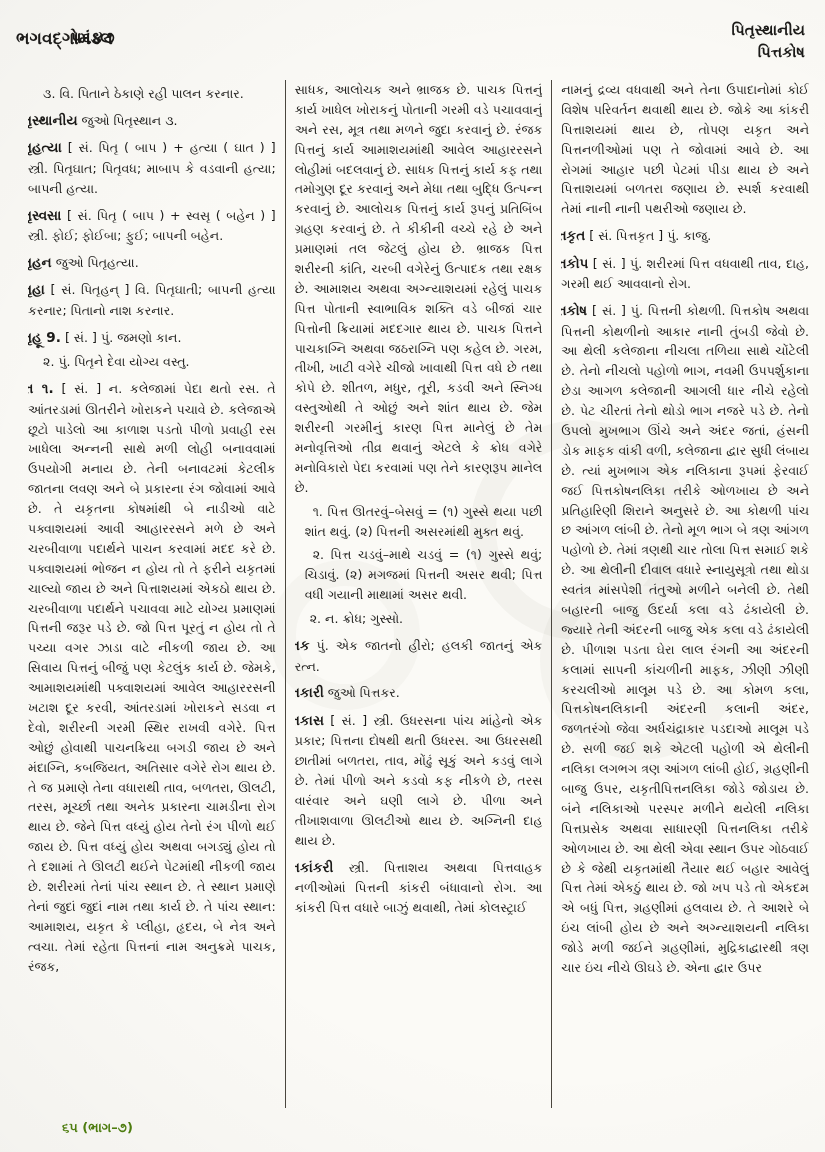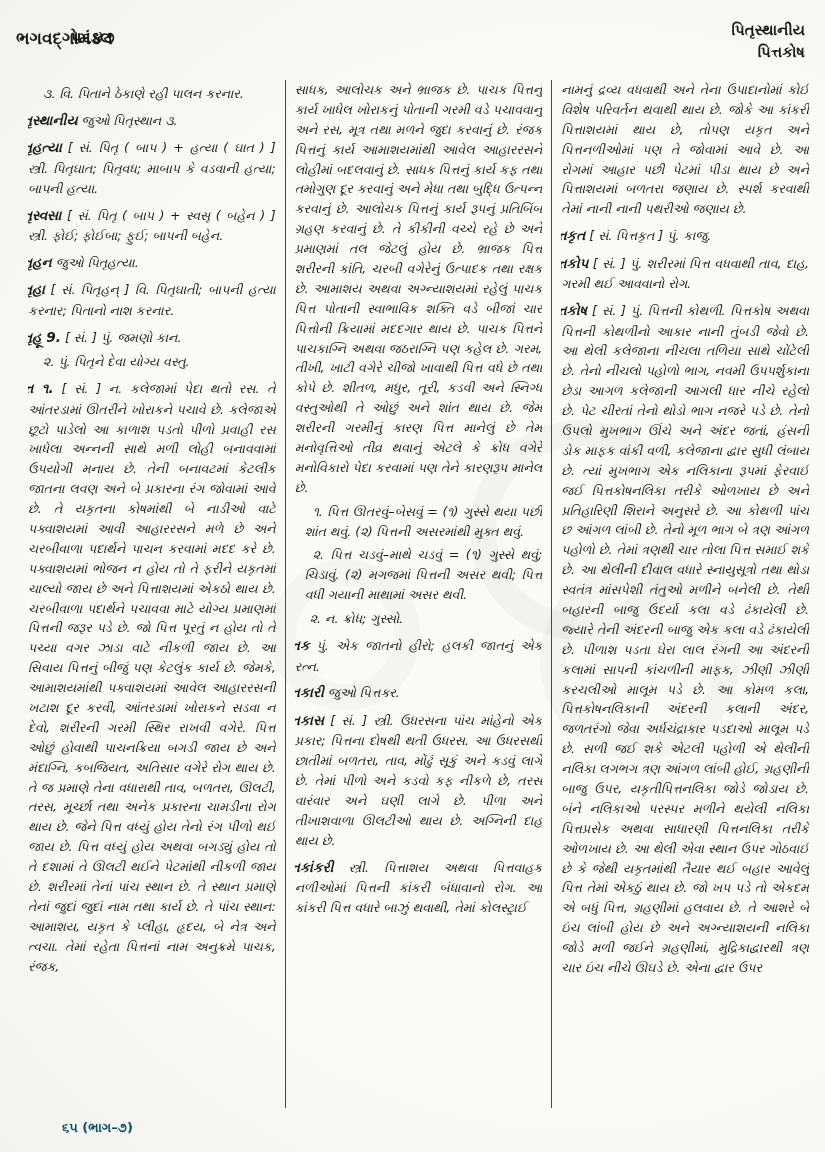--- a/index.html
+++ b/index.html
@@ -37,21 +37,20 @@
     text-align: left; font-weight: bold; font-size: 17px;
   }
   .header-keywords {
     position: absolute; right: 20px; top: 0;
     text-align: right; font-weight: bold; font-size: 15px; line-height: 1.45;
   }
 
   .columns {
     position: absolute; top: 80px; left: 28px; right: 16px; bottom: 44px;
     display: flex;
-    font-style: italic;
   }
   .col {
     flex: 1 1 0;
     overflow: hidden;
     font-size: 12.6px;
     line-height: 1.58;
     text-align: justify;
   }
   .col-divider {
     width: 1px; background: #4a463e;
@@ -59,21 +58,21 @@
   }
   .block { margin: 0; }
   .block.entry { text-indent: -17px; margin-top: 6px; }
   .block.entry .head { font-weight: bold; font-size: 13.6px; }
   .block.sense { text-indent: 15px; margin-top: 4px; }
   .block.idiom { padding-left: 10px; text-indent: 8px; margin-top: 4px; }
   .block.cont { text-indent: 0; }
 
   .footer {
     position: absolute; left: 62px; bottom: 16px;
-    font-size: 13px; font-weight: bold; color: #0c4a6e;
+    font-size: 13px; font-weight: bold; color: #4d7c0f;
   }
 </style>
 </head>
 <body>
 
 <div class="paper-vignette"></div>
 
 <div class="watermark">
   <div class="ring r1"></div>
   <div class="ring r2"></div>

